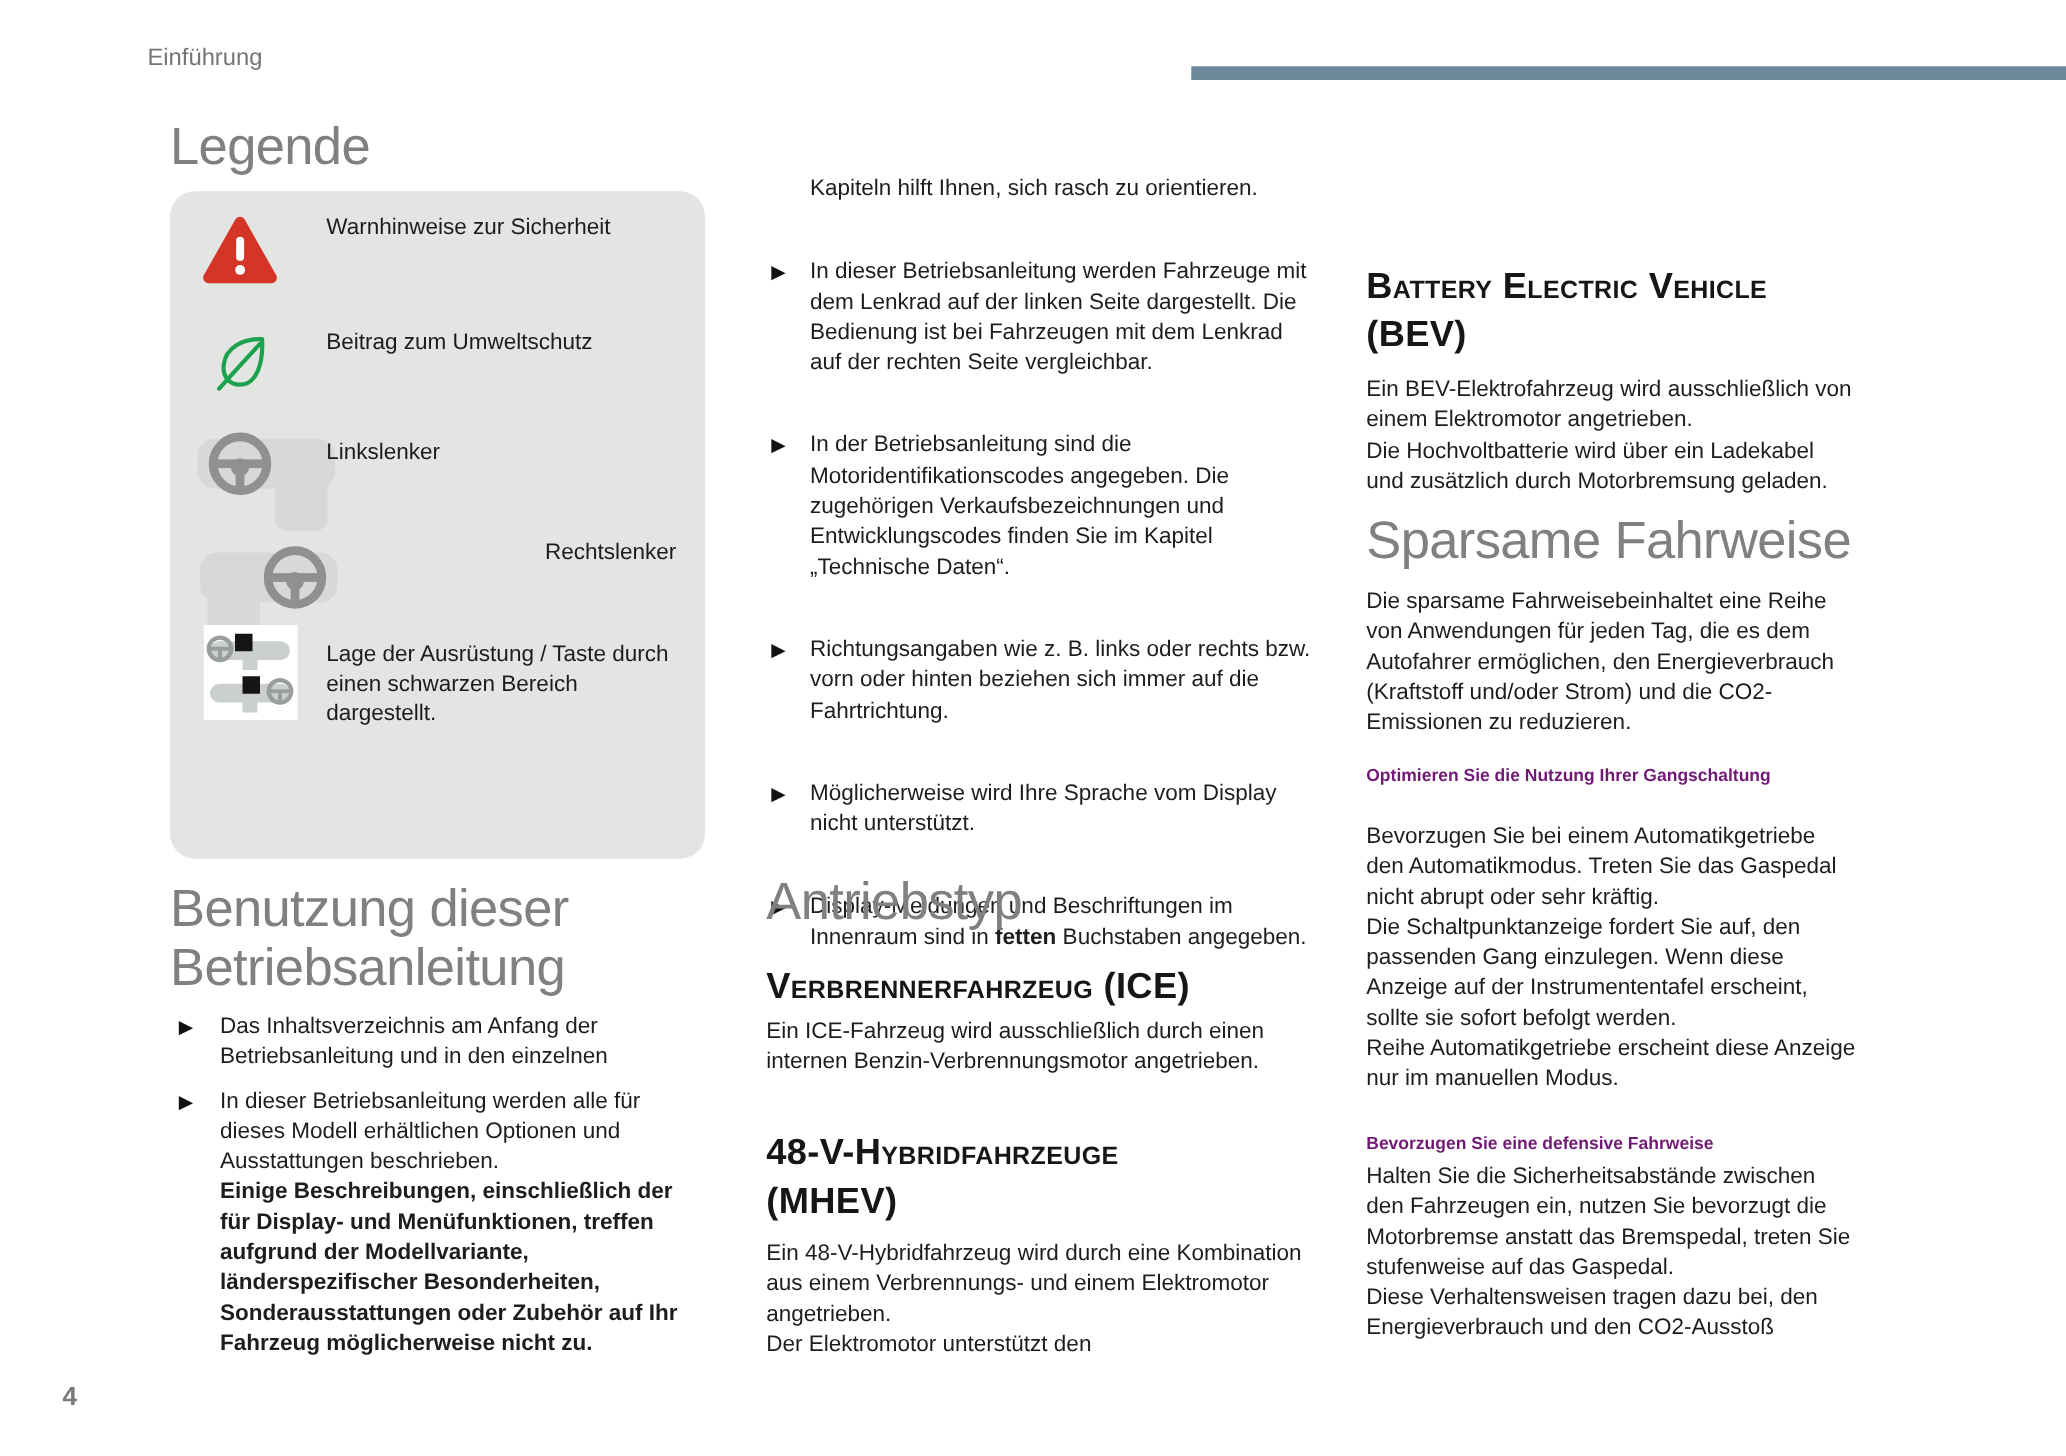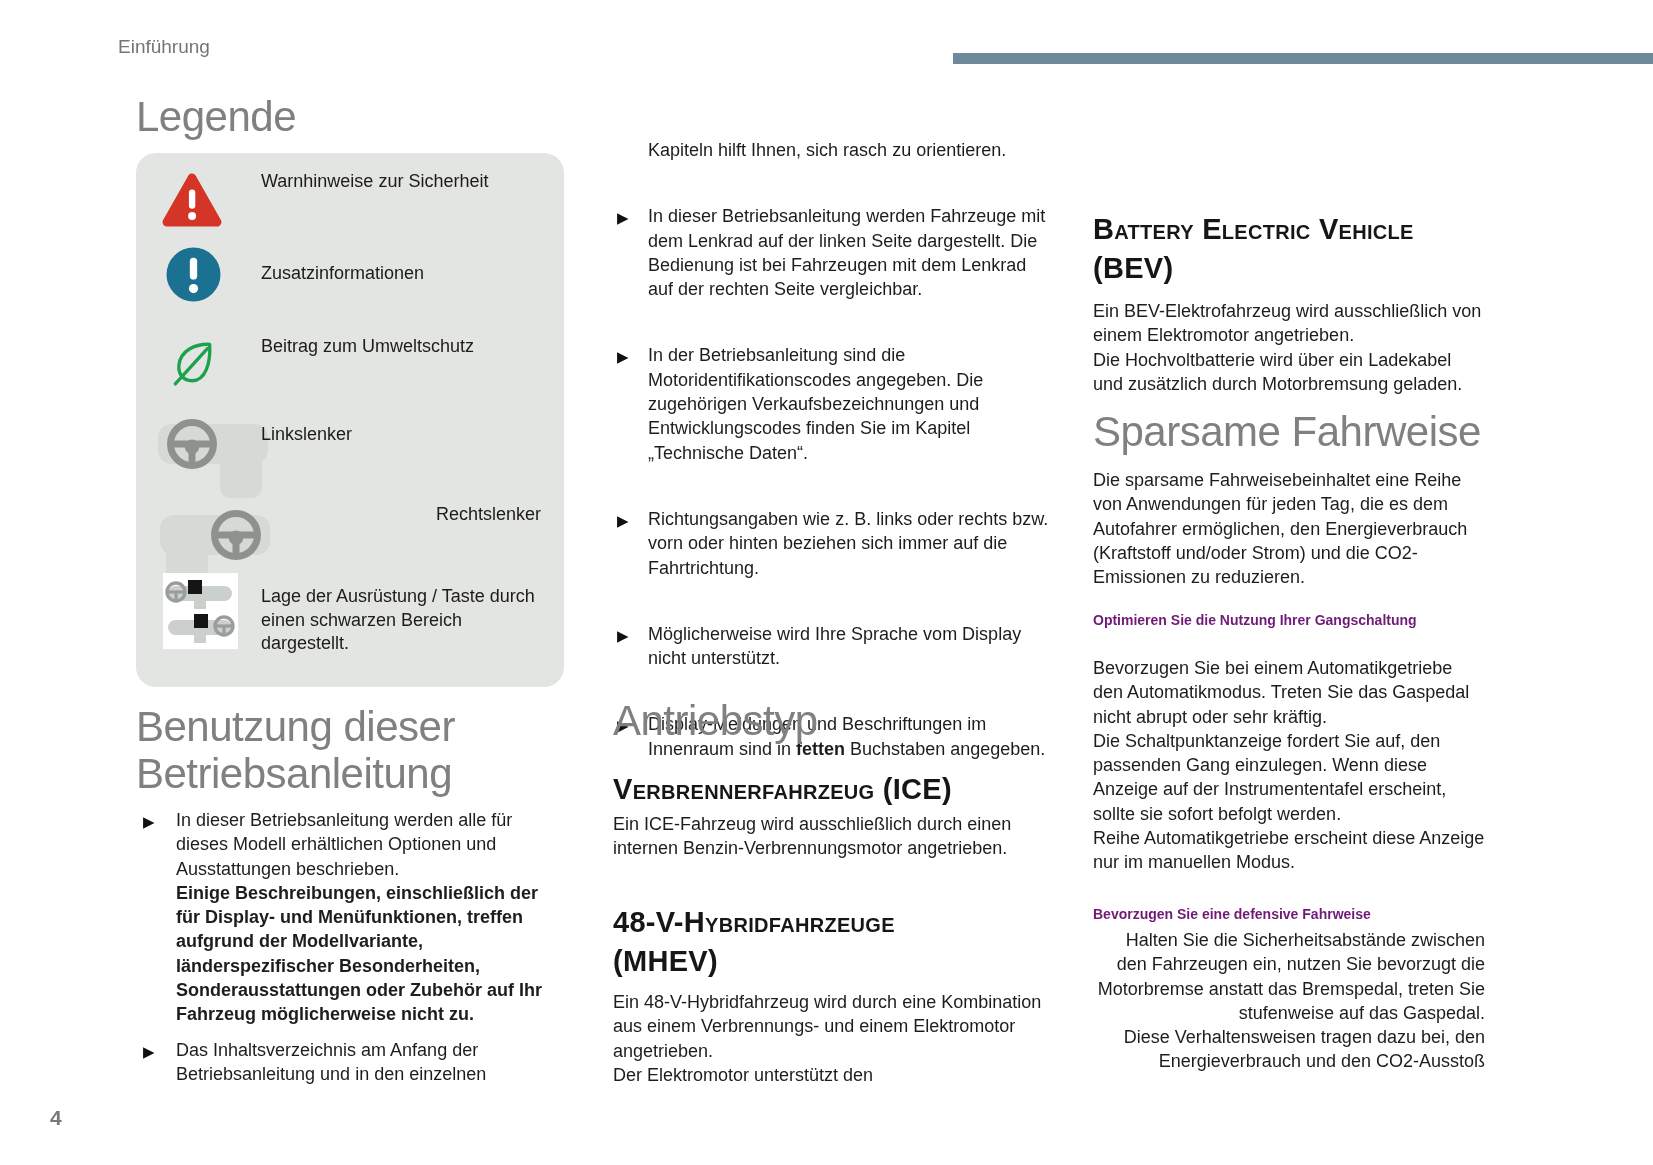--- a/index.html
+++ b/index.html
@@ -78,21 +78,21 @@
 
   
   #c3-cont { top:96px; left:0; width:392px; }
   #bev-heading { top:210px; left:0; width:392px; }
   #bev-body { top:299px; left:0; width:392px; }
   #eco-title { top:408px; left:0; }
   #eco-intro { top:468px; left:0; width:392px; }
   #sub1-title { top:608px; left:0; width:392px; font-weight:bold; }
   #sub1-body { top:656px; left:0; width:392px; }
   #sub2-title { top:902px; left:0; width:392px; font-weight:bold; }
-  #sub2-body { top:928px; left:0; width:392px;text-align:right; }
+  #sub2-body { top:928px; left:0; width:392px; }
   .subhead { font-size:14px; line-height:24.3px; color:#701a75; }
 
   #page-num { left:50px; top:1106px; font-size:21px; font-weight:bold; color:#77797a; }
 </style>
 </head>
 <body>
 
 <div>
 
   <span id="chapter-header" class="abs">Einführung</span>
@@ -106,28 +106,20 @@
 
       <div id="row-warn" class="legend-row">
         <svg class="legend-icon" style="left:25px; top:2px;" width="62" height="56" viewBox="0 0 64 58">
           <path d="M32 6 L58 52 L6 52 Z" fill="#d43527" stroke="#d43527" stroke-width="9" stroke-linejoin="round"></path>
           <rect x="28.8" y="18" width="6.6" height="20" rx="3.3" fill="#ffffff"></rect>
           <circle cx="32.1" cy="45.5" r="4.1" fill="#ffffff"></circle>
         </svg>
         <span class="lbl">Warnhinweise zur Sicherheit</span>
       </div>
 
-      <div id="row-info" class="legend-row">
-        <svg class="legend-icon" style="left:30px; top:-15px;" width="55" height="55" viewBox="0 0 54 54">
-          <circle cx="27" cy="27" r="26.5" fill="#1a7192"></circle>
-          <rect x="23.4" y="10.5" width="7.2" height="21.5" rx="3.6" fill="#ffffff"></rect>
-          <circle cx="27" cy="40.8" r="4.5" fill="#ffffff"></circle>
-        </svg>
-        <span class="lbl">Zusatzinformationen</span>
-      </div>
 
       <div id="row-leaf" class="legend-row">
         <svg class="legend-icon" style="left:32px; top:2px;" width="50" height="50" viewBox="0 0 48 48">
           <path d="M40 7 C26 6.5 12 13 10.5 27 C9.6 36 15 42 23 42 C36 42 41 25 40 7 Z" fill="none" stroke="#1ca24d" stroke-width="3.2" stroke-linejoin="round"></path>
           <path d="M7 45 C17 34 28 22 38 11" fill="none" stroke="#1ca24d" stroke-width="3.2" stroke-linecap="round"></path>
         </svg>
         <span class="lbl">Beitrag zum Umweltschutz</span>
       </div>
 
       <div id="row-lhd" class="legend-row">
@@ -183,26 +175,26 @@
         </div>
         <span class="lbl">Lage der Ausrüstung / Taste durch einen schwarzen Bereich dargestellt.</span>
       </div>
     </div>
 
     <h1 id="usage-title" class="abs h-gray">Benutzung dieser Betriebsanleitung</h1>
 
     <div id="usage-bullets" class="abs">
       <div class="bullet">
         <span class="marker"></span>
+        <span>Das Inhaltsverzeichnis am Anfang der Betriebsanleitung und in den einzelnen</span>
+      </div>
+      <div class="bullet">
+        <span class="marker"></span>
         <span>In dieser Betriebsanleitung werden alle für dieses Modell erhältlichen Optionen und Ausstattungen beschrieben.</span>
         <span class="bold-block">Einige Beschreibungen, einschließlich der für Display- und Menüfunktionen, treffen aufgrund der Modellvariante, länderspezifischer Besonderheiten, Sonderausstattungen oder Zubehör auf Ihr Fahrzeug möglicherweise nicht zu.</span>
-      </div>
-      <div class="bullet">
-        <span class="marker"></span>
-        <span>Das Inhaltsverzeichnis am Anfang der Betriebsanleitung und in den einzelnen</span>
       </div>
     </div>
   </div>
 
   <div id="col2" class="abs">
 
     <div id="c2-flow" class="abs">
       <div class="cont-para">Kapiteln hilft Ihnen, sich rasch zu orientieren.</div>
       <div class="bullet">
         <span class="marker"></span>

